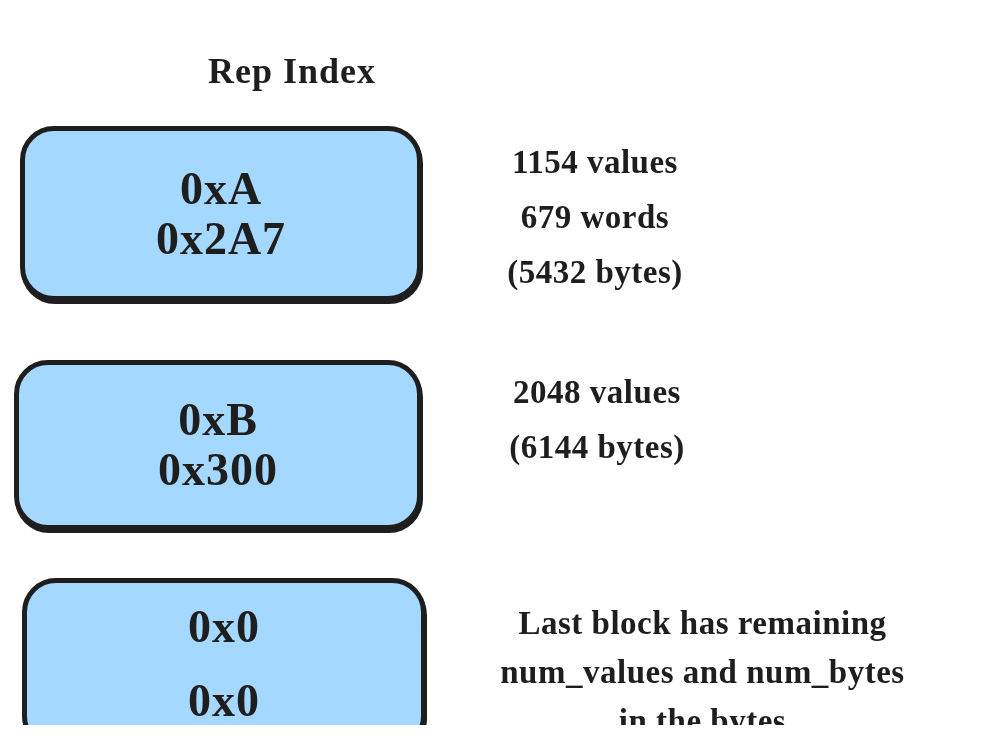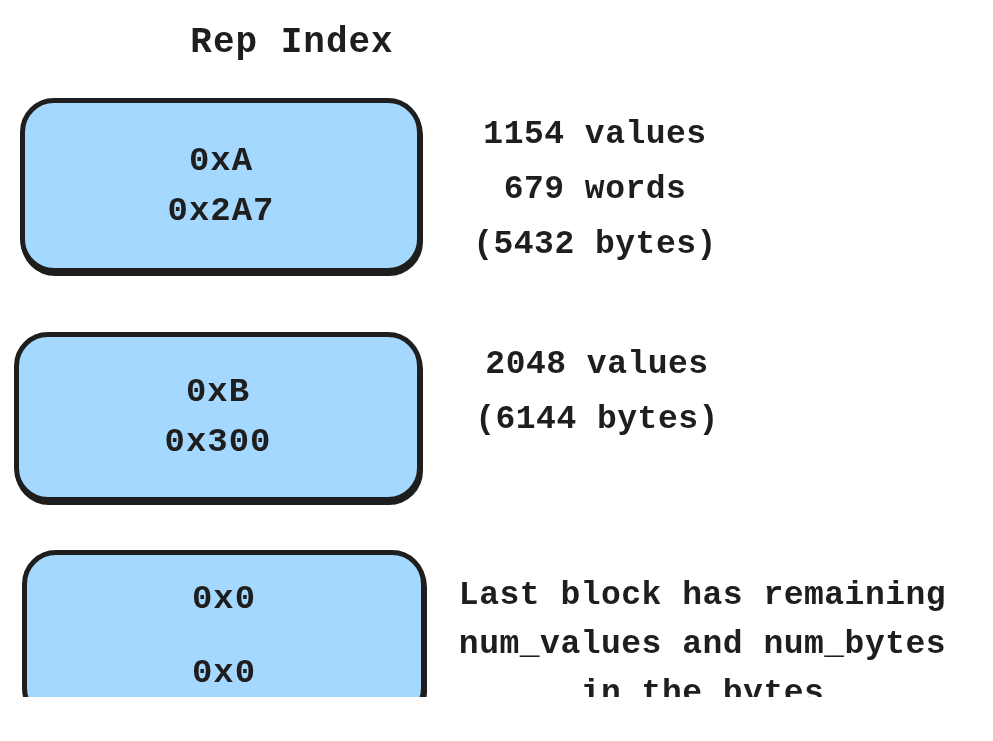--- a/index.html
+++ b/index.html
@@ -6,22 +6,23 @@
     margin: 0;
     padding: 0;
     background: #ffffff;
   }
   .canvas {
     position: relative;
     width: 993px;
     height: 697px;
     background: #ffffff;
     overflow: hidden;
-    font-family: Liberation Mono, monospace;
+    font-family: Liberation Serif, serif;
     color: #1e1e1e;
+    margin-top: 28px;
   }
   .title {
     position: absolute;
     left: 142px;
     top: 22px;
     width: 300px;
     text-align: center;
     font-size: 36px;
     font-weight: 600;
     letter-spacing: 1px;
@@ -34,21 +35,21 @@
     border: 5px solid #1e1e1e;
     border-radius: 34px;
     box-shadow: 1px 3px 0 0 #1e1e1e;
     display: flex;
     flex-direction: column;
     align-items: center;
     justify-content: center;
     text-align: center;
   }
   .block-line {
-    font-size: 34px;
+    font-size: 46px;
     font-weight: 600;
     line-height: 50px;
     letter-spacing: 1px;
     white-space: nowrap;
   }
   .block-1 { left: 20px;  top: 98px;  width: 402px; height: 175px; }
   .block-2 { left: 14px;  top: 332px; width: 408px; height: 170px; }
   .block-3 { left: 22px;  top: 550px; width: 404px; height: 172px; gap: 24px; }
   .note {
     position: absolute;

